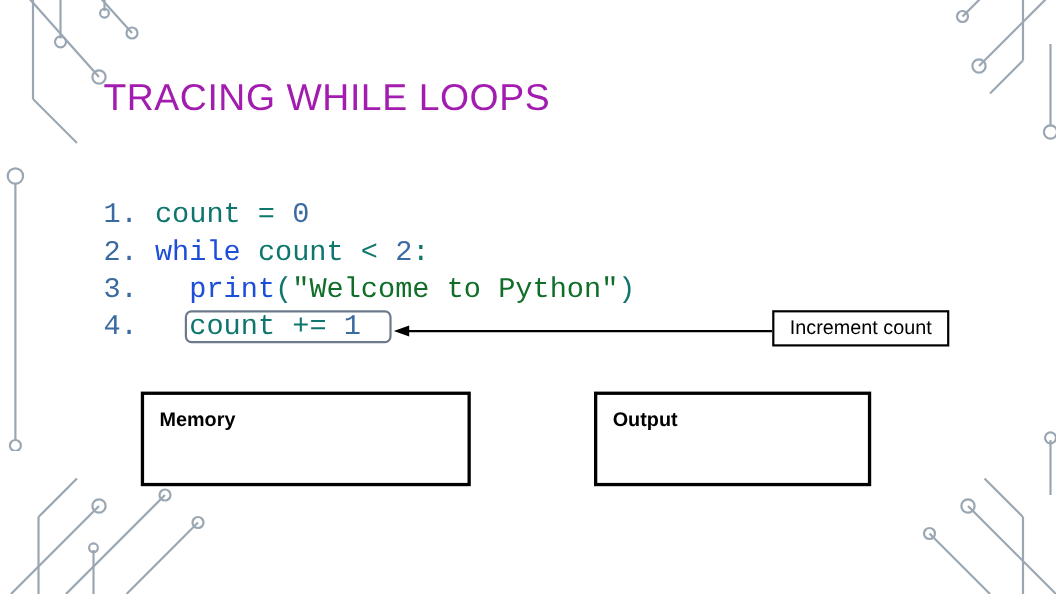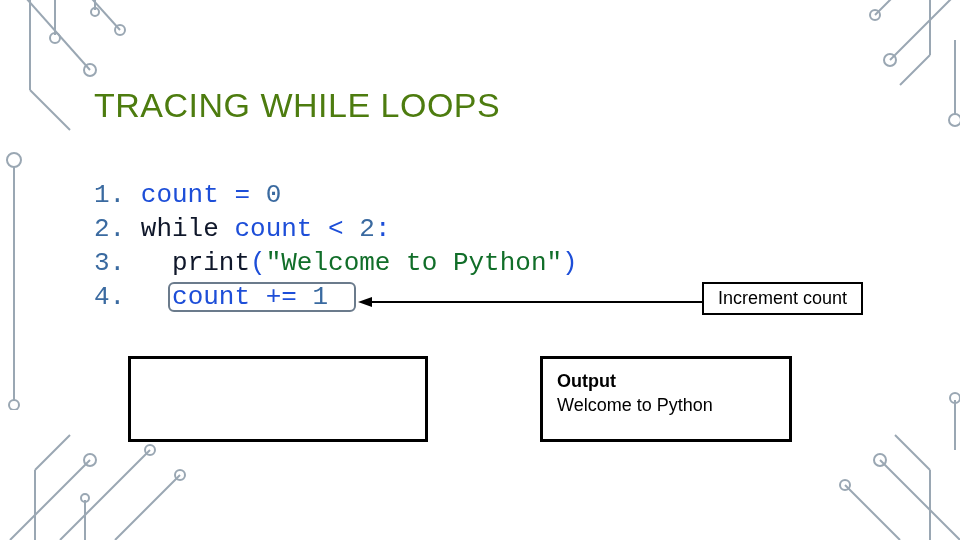--- a/index.html
+++ b/index.html
@@ -5,42 +5,42 @@
   * { margin: 0; padding: 0; box-sizing: border-box; }
   html, body { width: 960px; height: 540px; overflow: hidden; background: #fff; font-family: Arial, Helvetica, sans-serif; }
   .slide { position: relative; width: 960px; height: 540px; }
 
   
   .decor { position: absolute; inset: 0; pointer-events: none; }
   .decor svg { position: absolute; }
 
   .title {
     position: absolute;
-    left: 94px; top: 86px;
+    left: 94px; top: 70px;
     font-size: 34px;
     letter-spacing: 0.5px;
-    color: #4d7c0f;
+    color: #a21caf;
     font-weight: 400;
   }
 
   .code {
     position: absolute;
     left: 94px; top: 178px;
     font-family: "Courier New", Courier, monospace;
     font-size: 26px;
     line-height: 34px;
     color: #000;
     white-space: pre;
   }
   .code .ln { display: block; }
   .code .num { color: #3a6aa0; }
-  .code .kw  { color: #0f172a; }
+  .code .kw  { color: #1d4ed8; }
   .code .lit { color: #3a6aa0; }
   .code .str { color: #116e29; }
-  .code .id  { color: #1d4ed8; }
+  .code .id  { color: #0f766e; }
 
   .hl-box {
     position: absolute;
     border: 2px solid #6b7b8c;
     border-radius: 6px;
     background: rgba(0,0,0,0);
   }
   #hl-count { left: 168px; top: 282px; width: 188px; height: 30px; }
 
   .arrow {
@@ -149,20 +149,20 @@
       <line x1="344" y1="5" x2="12" y2="5" stroke="#000" stroke-width="2"></line>
       <polygon points="0,5 14,0 14,10" fill="#000"></polygon>
     </svg>
   </div>
 
   <div class="callout">
     <span>Increment count</span>
   </div>
 
   <div id="panel-memory" class="panel">
+    <div class="hdr">Memory</div>
   </div>
 
   <div id="panel-output" class="panel">
     <div class="hdr">Output</div>
-    <div>Welcome to Python</div>
   </div>
 
 </div>
 
 </body></html>

